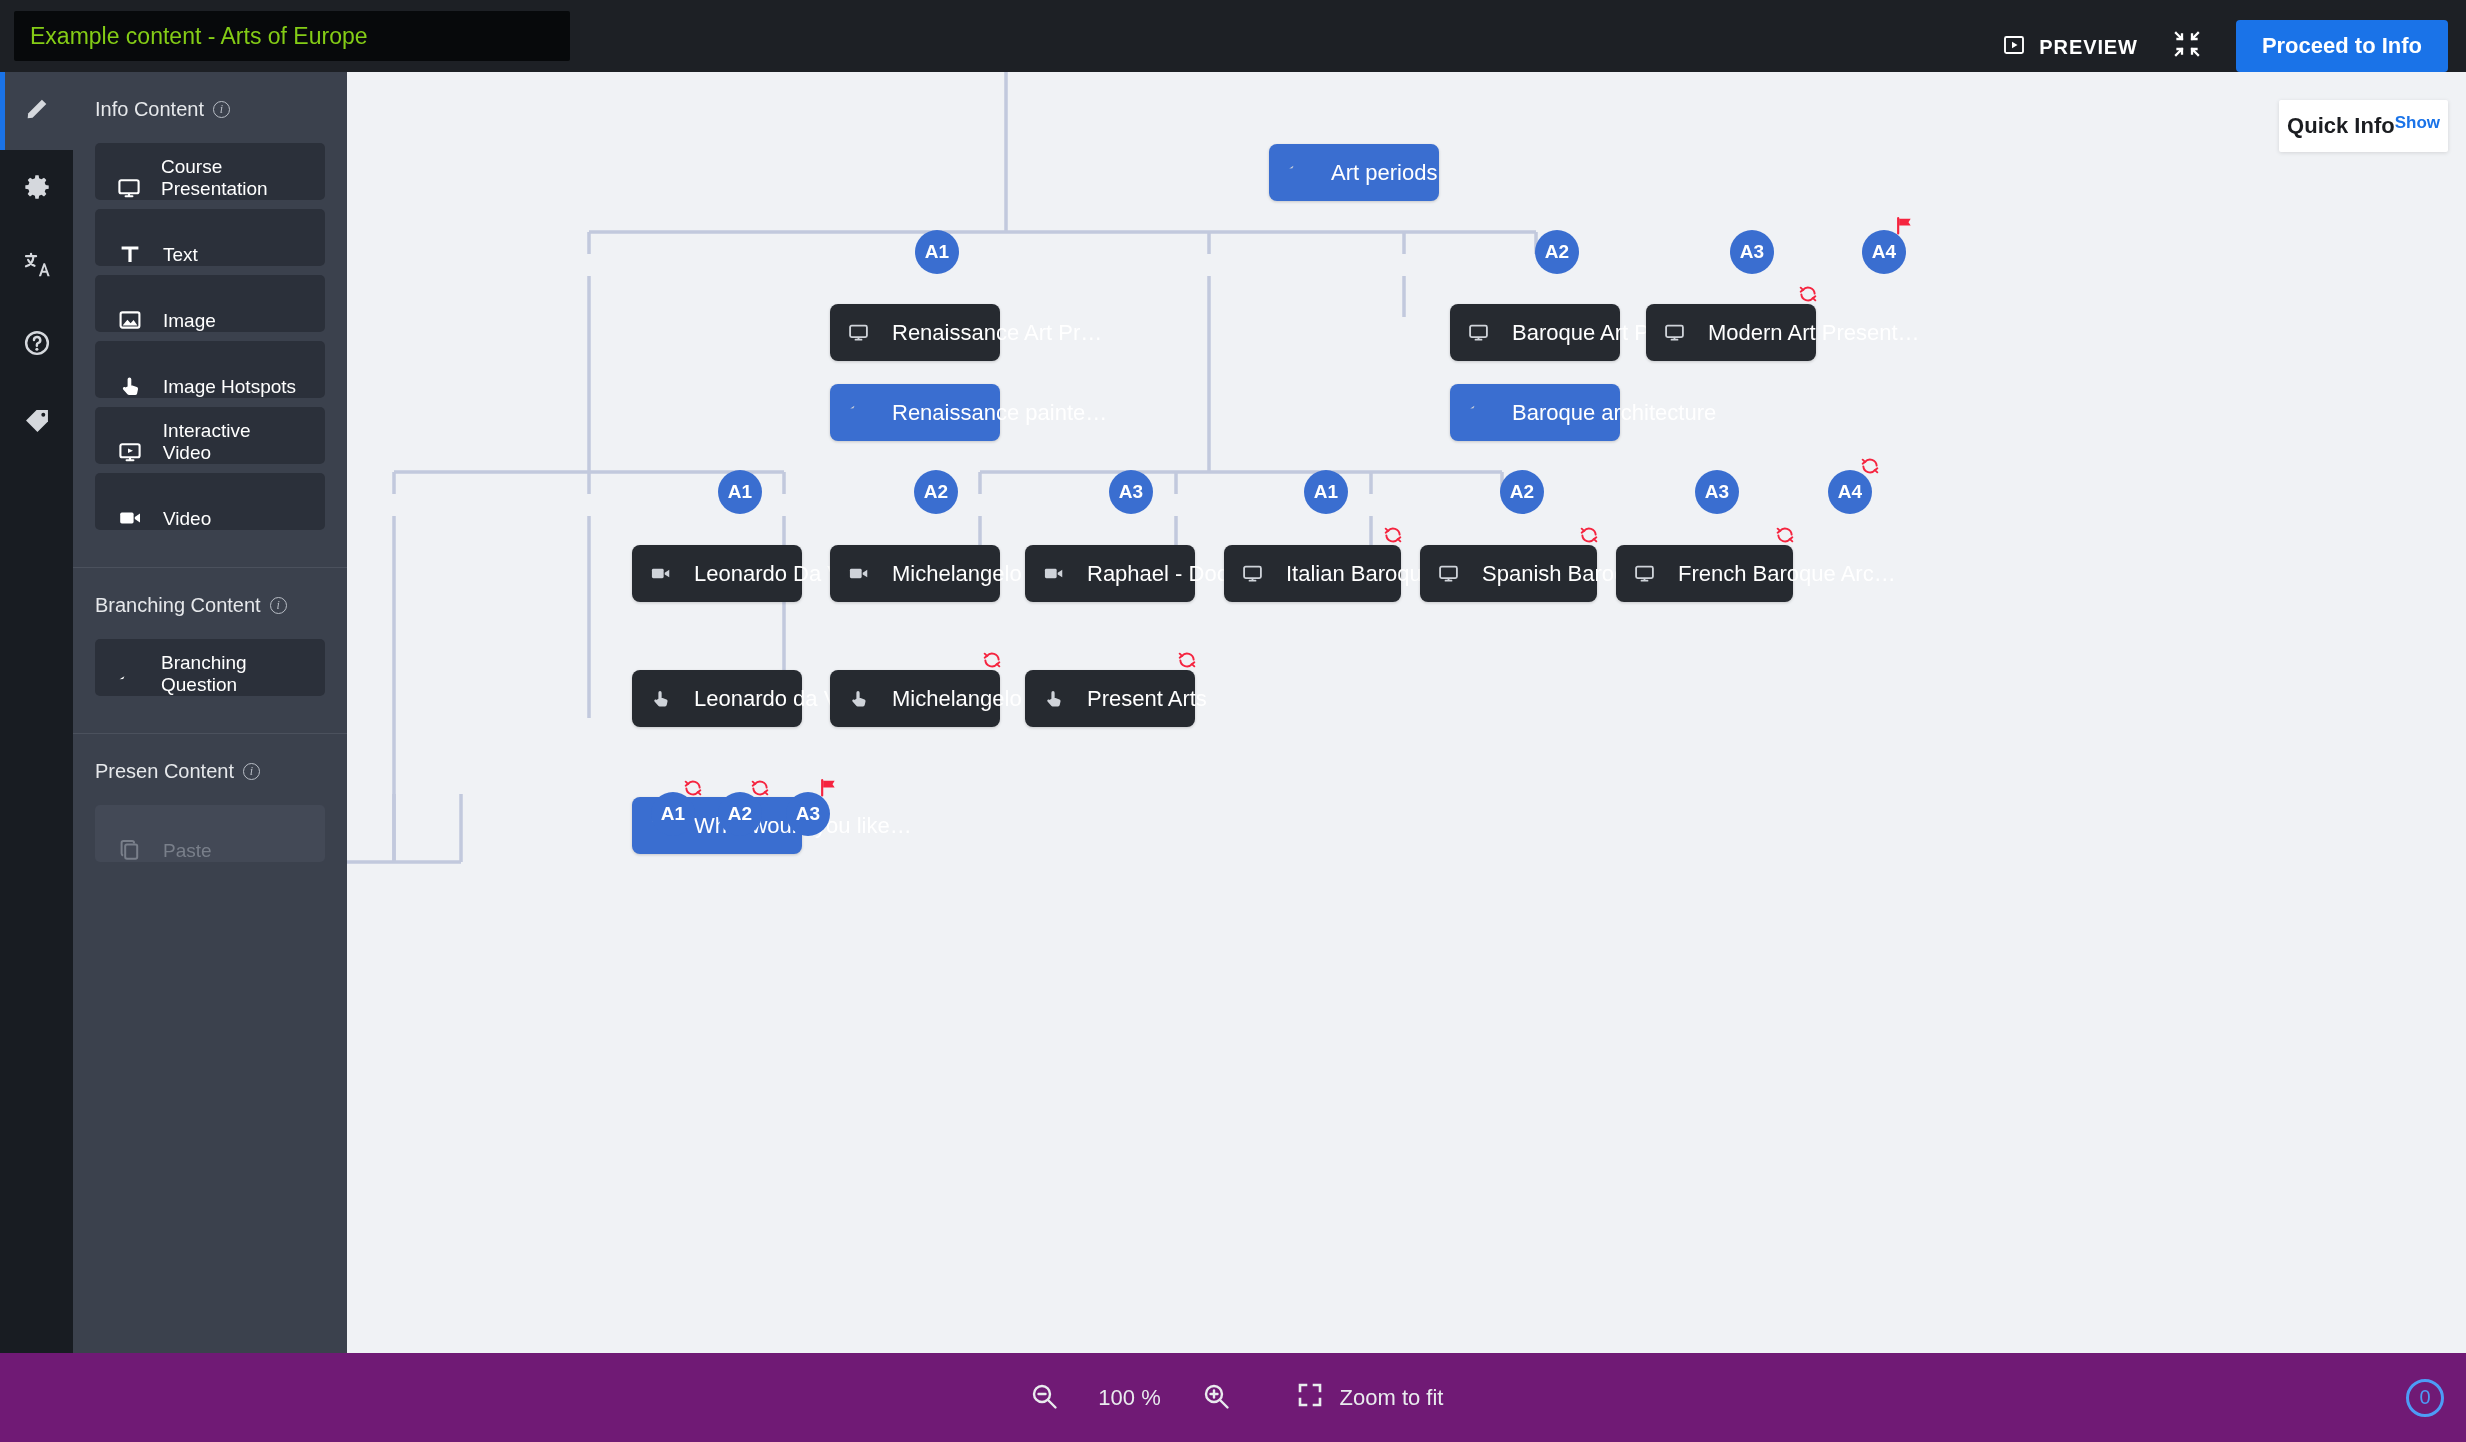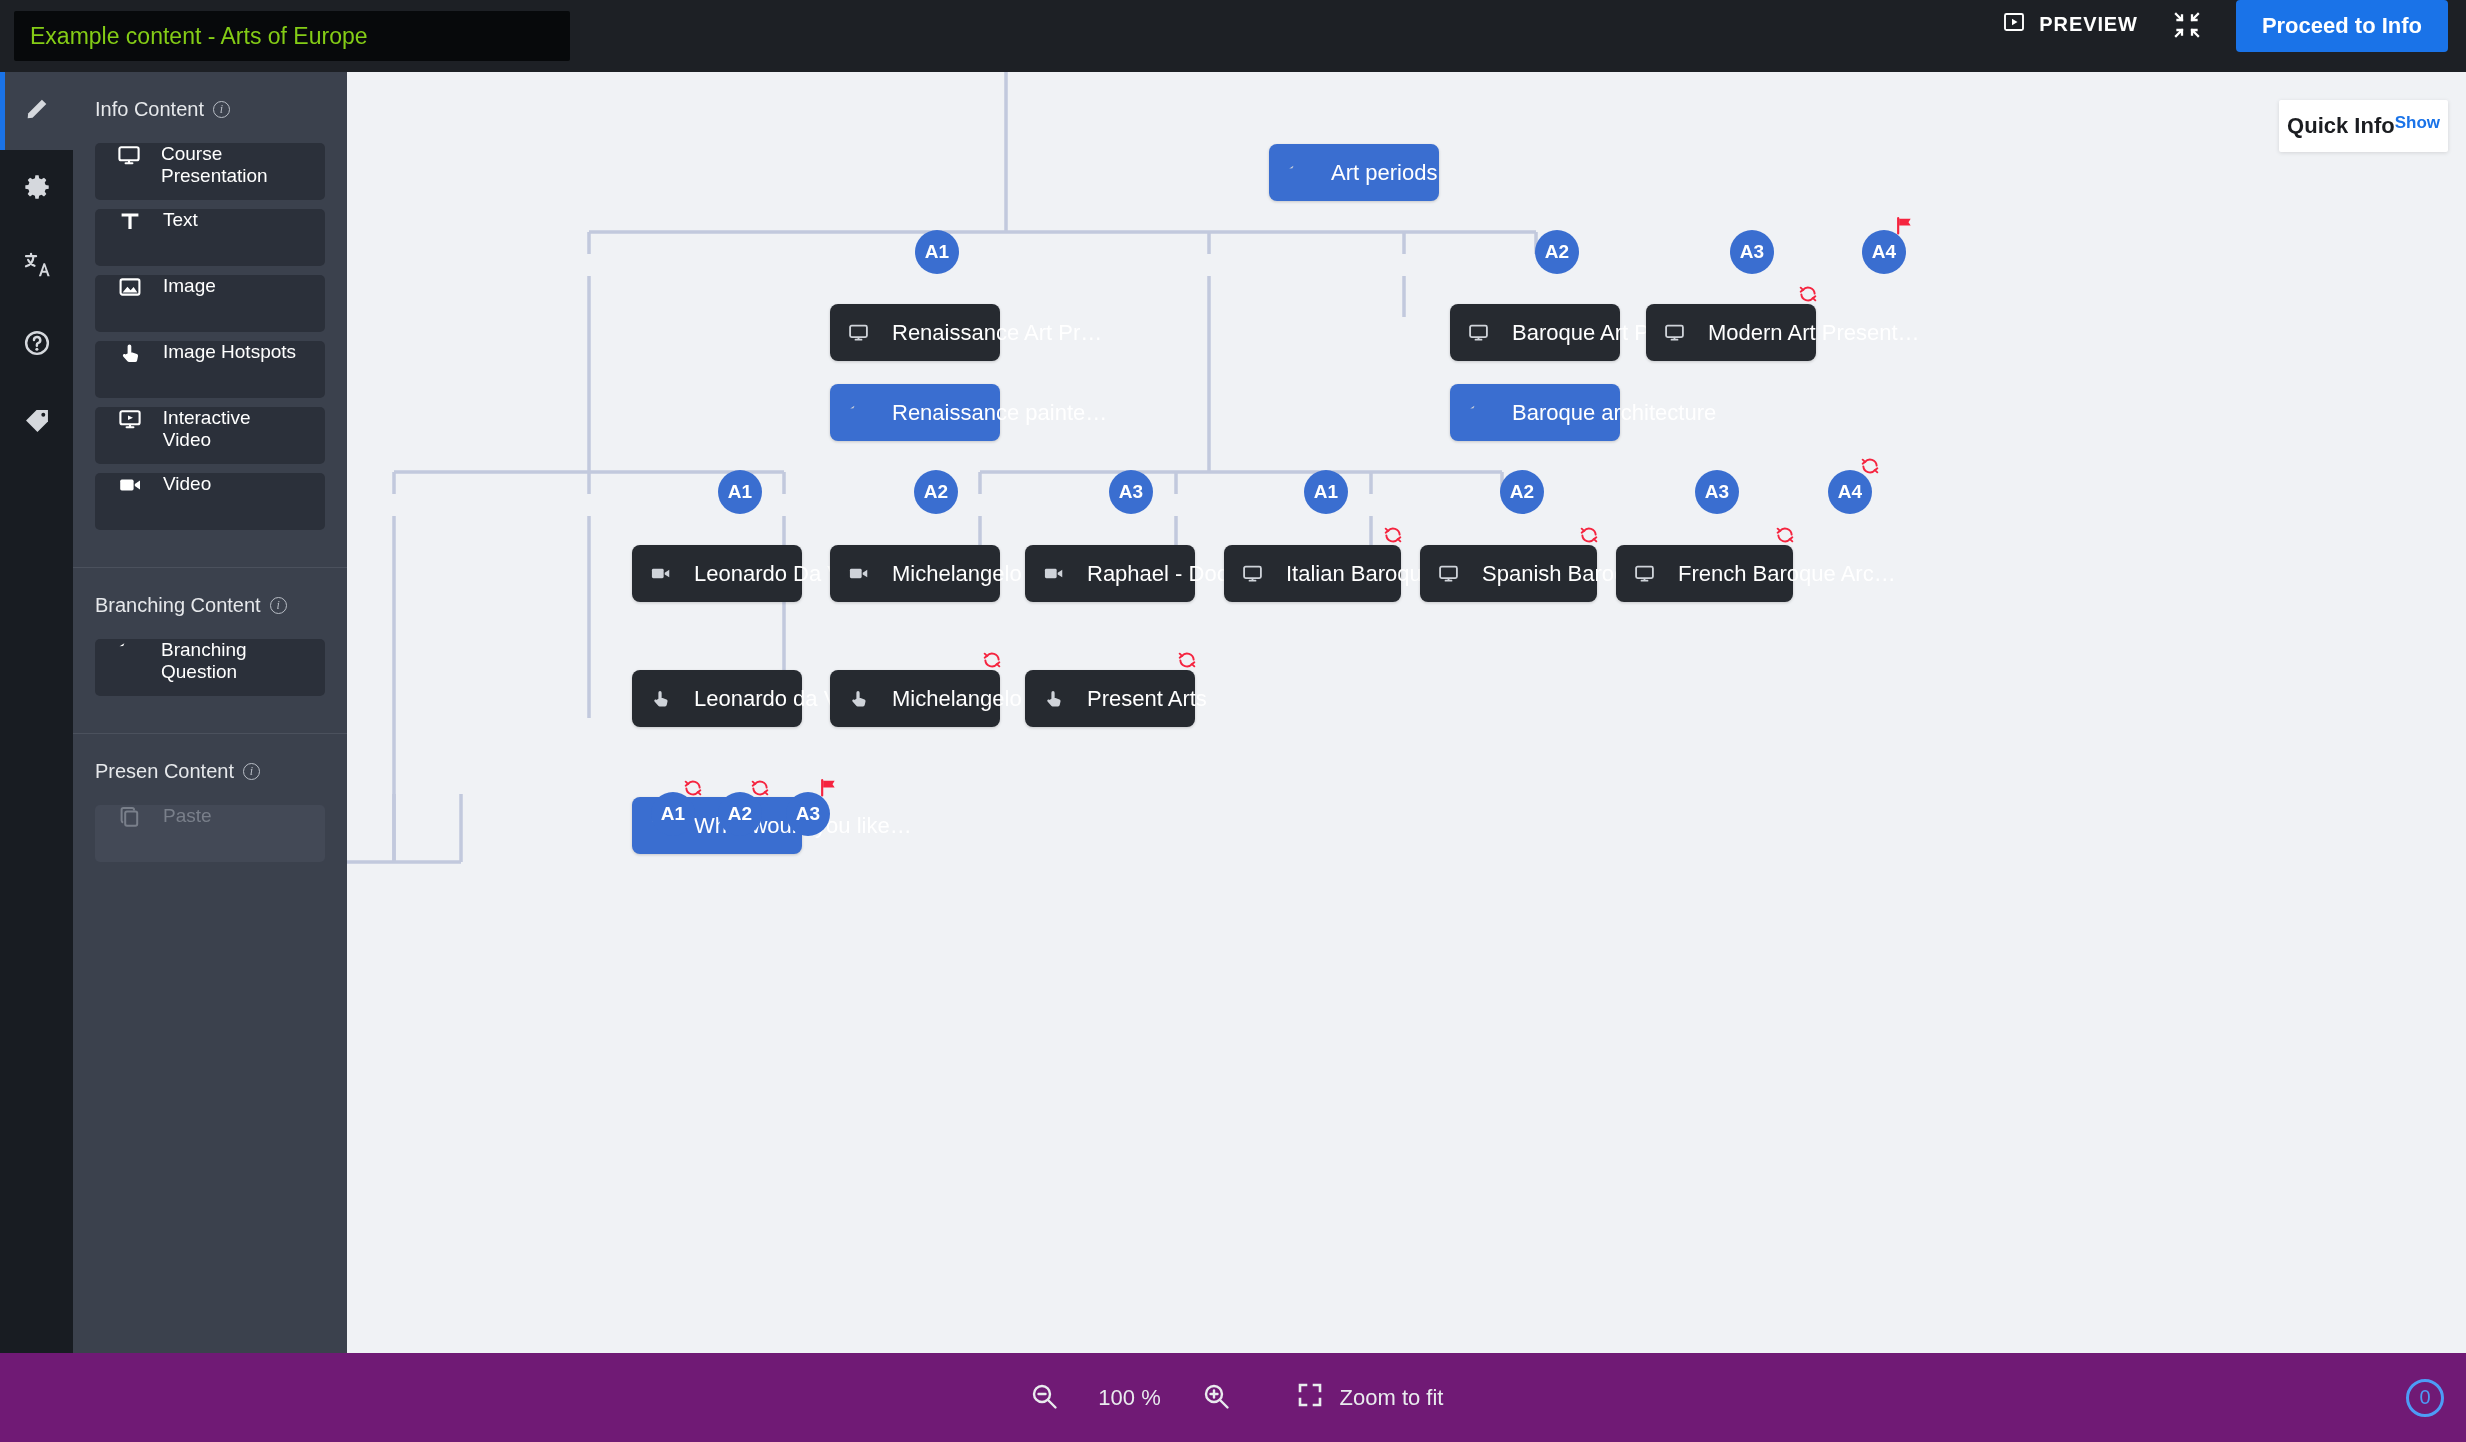--- a/index.html
+++ b/index.html
@@ -16,21 +16,21 @@
     position: absolute; left: 0; top: 0; width: 2466px; height: 72px;
     background: #1d2025; display: flex; align-items: center;
   }
   .title-field {
     margin-left: 14px; width: 556px; height: 50px;
     background: #07090b; border: none; border-radius: 2px;
     color: #84cc16; font-size: 23px; font-family: "Liberation Sans", sans-serif;
     padding: 0 16px; outline: none;
   }
   .topbar-right {
-    margin-left: auto; display: flex; align-items: flex-start; height: 100%;
+    margin-left: auto; display: flex; align-items: flex-end; height: 100%;
     padding-right: 18px; gap: 0;
   }
   .preview-btn {
     display: flex; align-items: center; gap: 13px;
     background: none; border: none; cursor: pointer;
     color: #ffffff; font-size: 20px; font-weight: bold;
     letter-spacing: 0.9px; padding: 10px 14px;
   }
   .fullscreen-btn {
     background: none; border: none; cursor: pointer;
@@ -69,21 +69,21 @@
     color: #e6e8eb; font-size: 20px; margin-bottom: 22px;
     display: flex; align-items: center; gap: 9px;
   }
   .info-dot {
     width: 17px; height: 17px; border-radius: 50%;
     border: 1.5px solid #b9bec6; color: #b9bec6;
     font-size: 12px; line-height: 14px; text-align: center;
     font-family: "Liberation Serif", serif; font-style: italic;
   }
   .content-btn {
-    display: flex; align-items: flex-start; gap: 20px;
+    display: flex; align-items: flex-end; gap: 20px;
     background: #2b303a; border-radius: 5px;
     height: 57px; padding: 0 22px; margin-bottom: 9px;
     color: #ffffff; font-size: 19px; cursor: pointer; border: none;
     width: 100%; font-family: "Liberation Sans", sans-serif; text-align: left;
   }
   .content-btn .ic { width: 26px; display: flex; justify-content: center; }
   .content-btn.disabled {
     background: #434956; color: #797f8a; cursor: default;
   }
 

